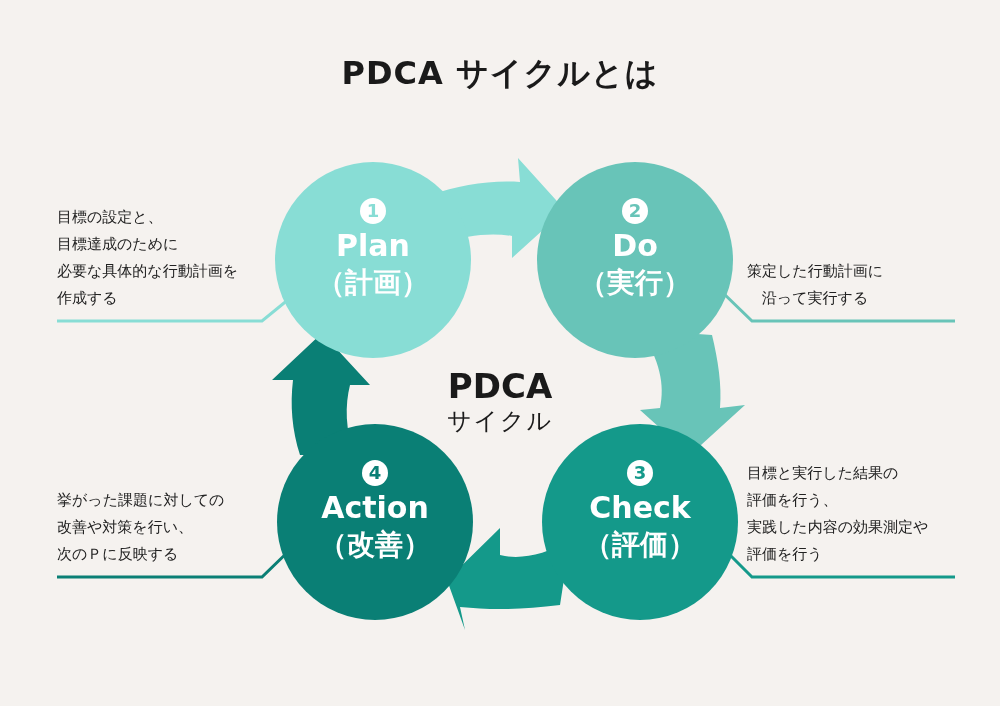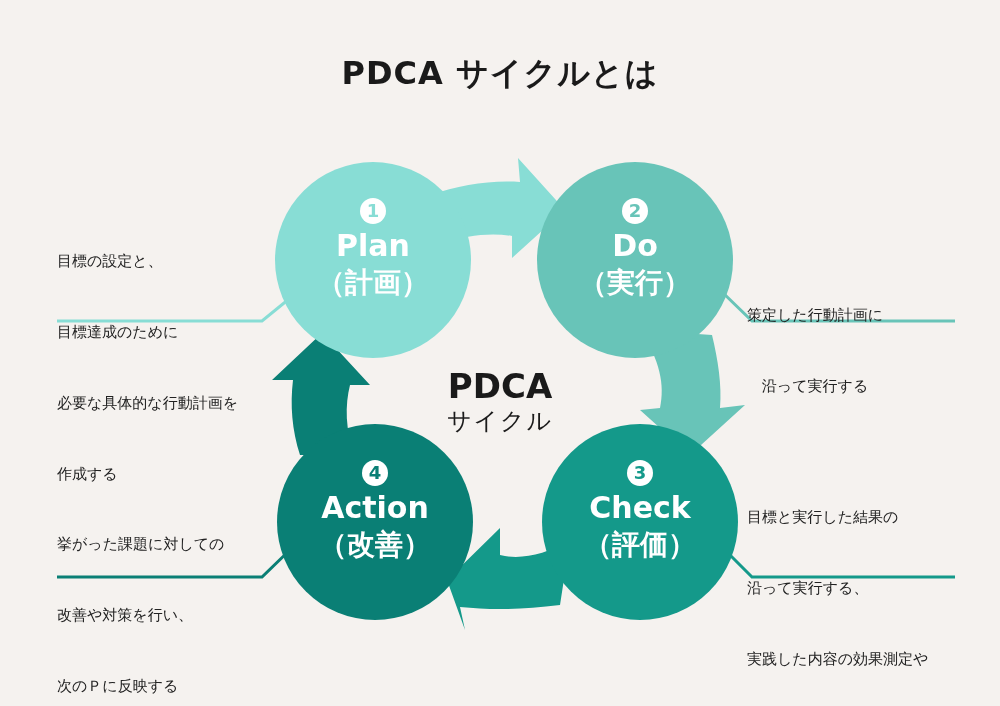--- a/index.html
+++ b/index.html
@@ -8,21 +8,21 @@
   .title { position: absolute; left: 0; width: 1000px; top: 52px; text-align: center; font-size: 32px; font-weight: bold; letter-spacing: 1px; }
   svg.diagram { position: absolute; left: 0; top: 0; }
   .node { position: absolute; width: 190px; text-align: center; color: #fff; }
   .node .num { display: inline-block; width: 26px; height: 26px; border-radius: 50%; background: #fff; font-size: 18px; font-weight: bold; line-height: 26px; margin-bottom: 4px; }
   .node .en { font-size: 30px; font-weight: bold; line-height: 36px; }
   .node .jp { font-size: 28px; font-weight: bold; line-height: 38px; text-align: center; }
   .center { position: absolute; left: 420px; top: 358px; width: 160px; text-align: center; margin-top: 8px; }
   .center .c1 { font-size: 34px; font-weight: bold; line-height: 40px; }
   .center .c2 { font-size: 24px; line-height: 30px; letter-spacing: 2px; }
   .desc { position: absolute; font-size: 15px; line-height: 27px; color: #222; }
-  .desc div { white-space: nowrap; margin-top: 44px; }
+  .desc div { white-space: nowrap; }
 </style>
 </head>
 <body>
 
 <div class="title">PDCA サイクルとは</div>
 
 <svg class="diagram" width="1000" height="706">
 
   <polyline points="57,321 262,321 300,290" fill="none" stroke="#88ddd5" stroke-width="3"></polyline>
   <polyline points="720,290 752,321 955,321" fill="none" stroke="#68c4b8" stroke-width="3"></polyline>
@@ -71,21 +71,21 @@
   <div>目標達成のために</div>
   <div>必要な具体的な行動計画を</div>
   <div>作成する</div>
 </div>
 <div class="desc" style="left:747px; top:258px;text-align:center;">
   <div>策定した行動計画に</div>
   <div>沿って実行する</div>
 </div>
 <div class="desc" style="left:747px; top:460px;">
   <div>目標と実行した結果の</div>
-  <div>沿って実行する、</div>
+  <div>評価を行う、</div>
   <div>実践した内容の効果測定や</div>
   <div>評価を行う</div>
 </div>
 <div class="desc" style="left:57px; top:487px;">
   <div>挙がった課題に対しての</div>
   <div>改善や対策を行い、</div>
   <div>次のＰに反映する</div>
 </div>
 
 </body></html>

